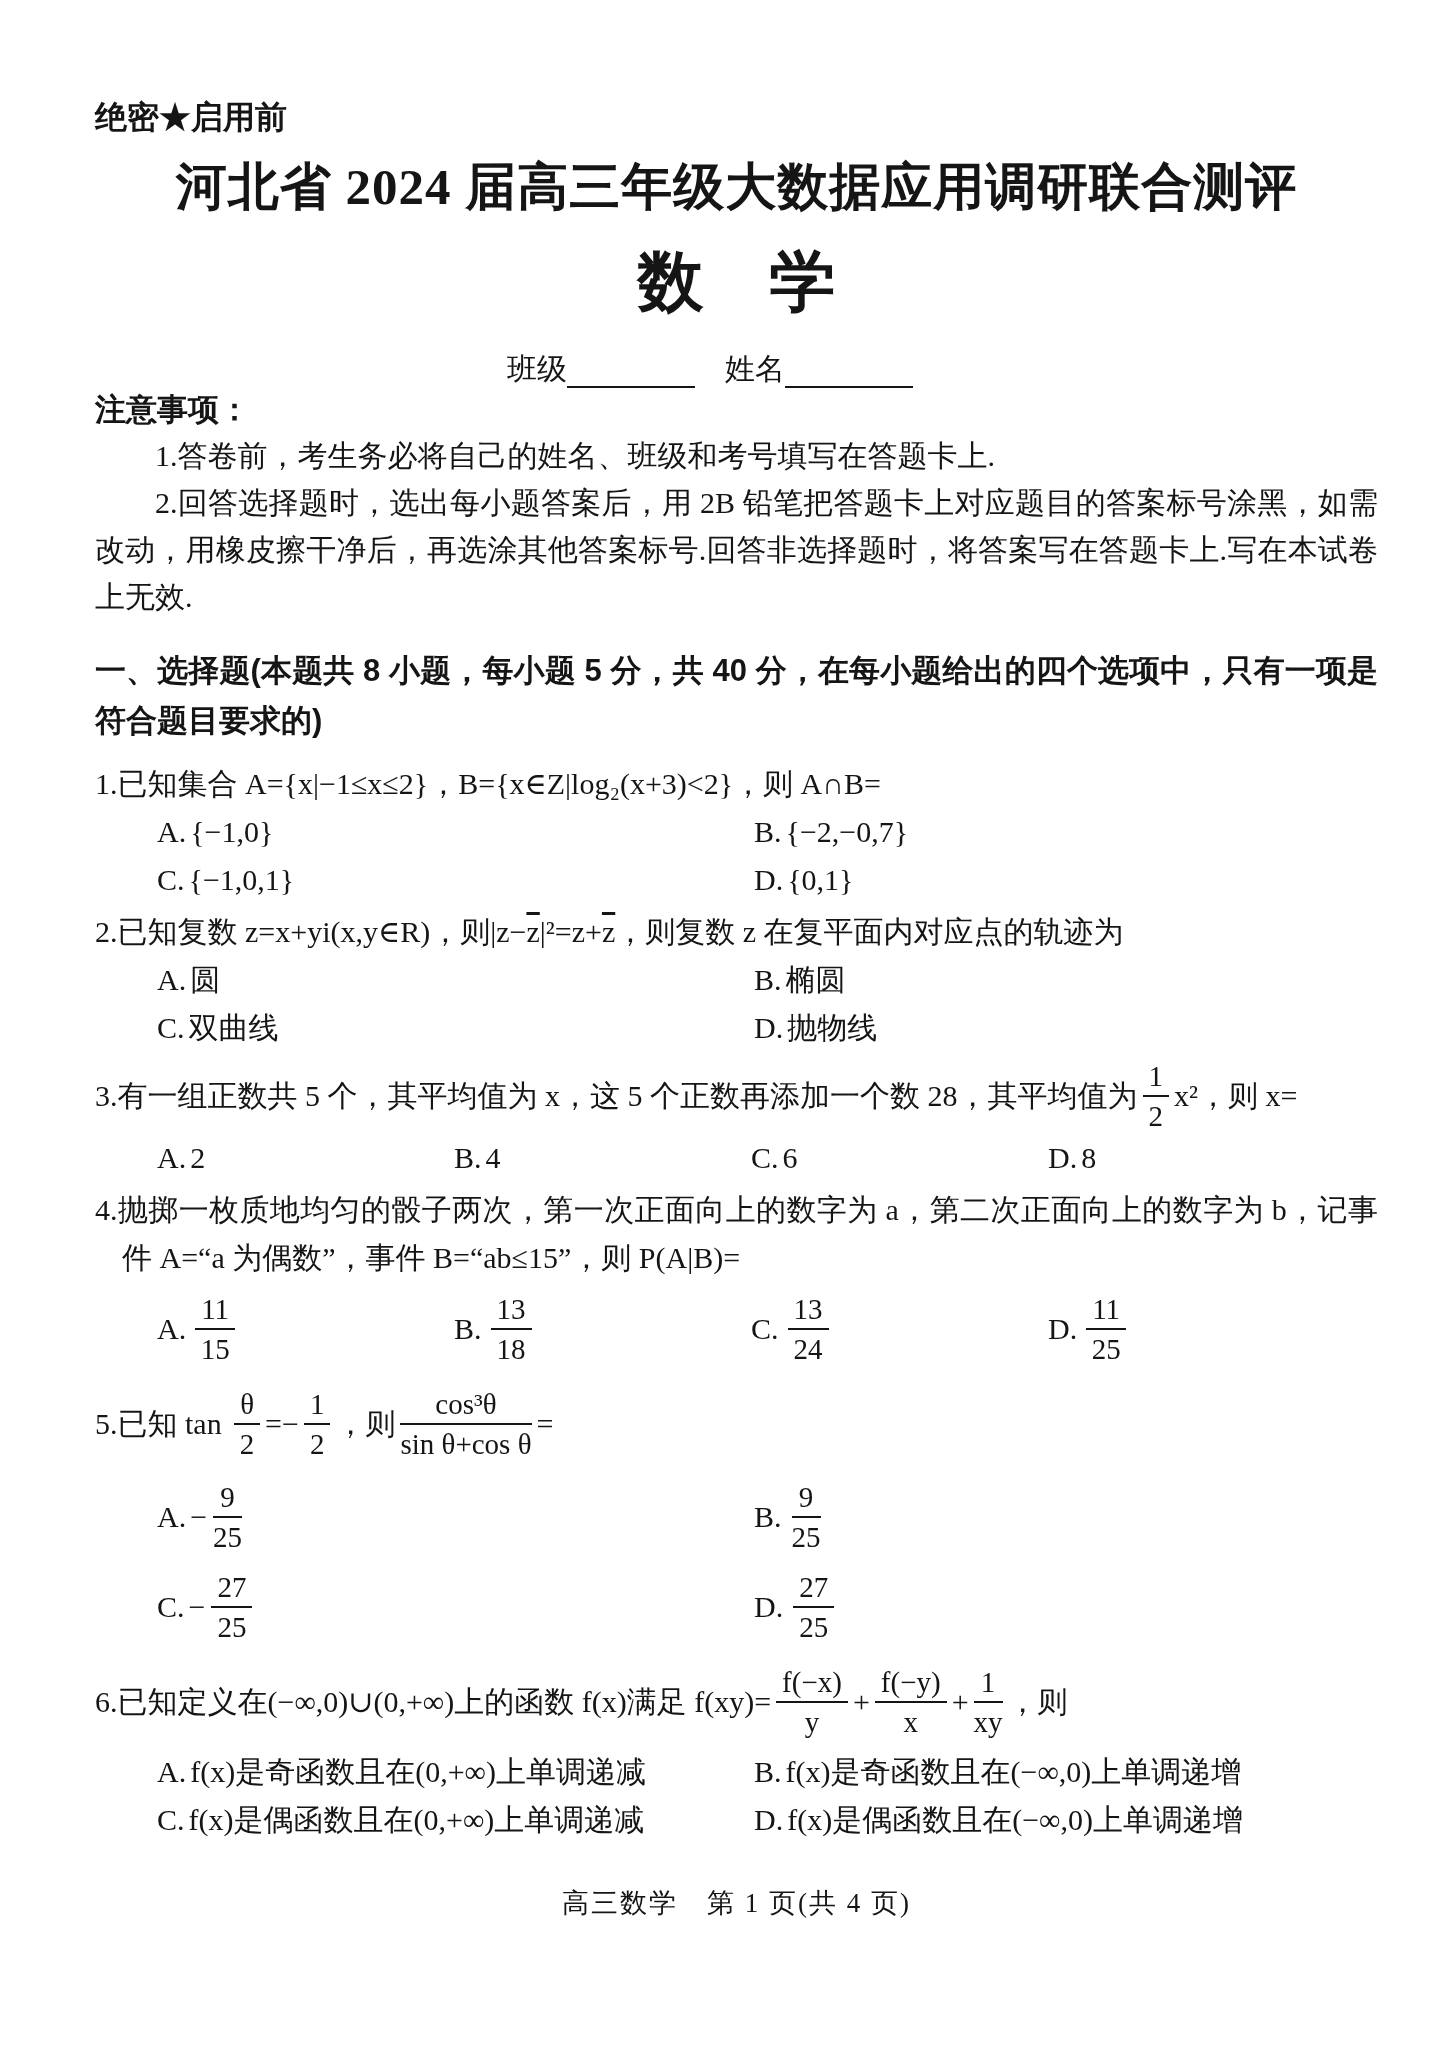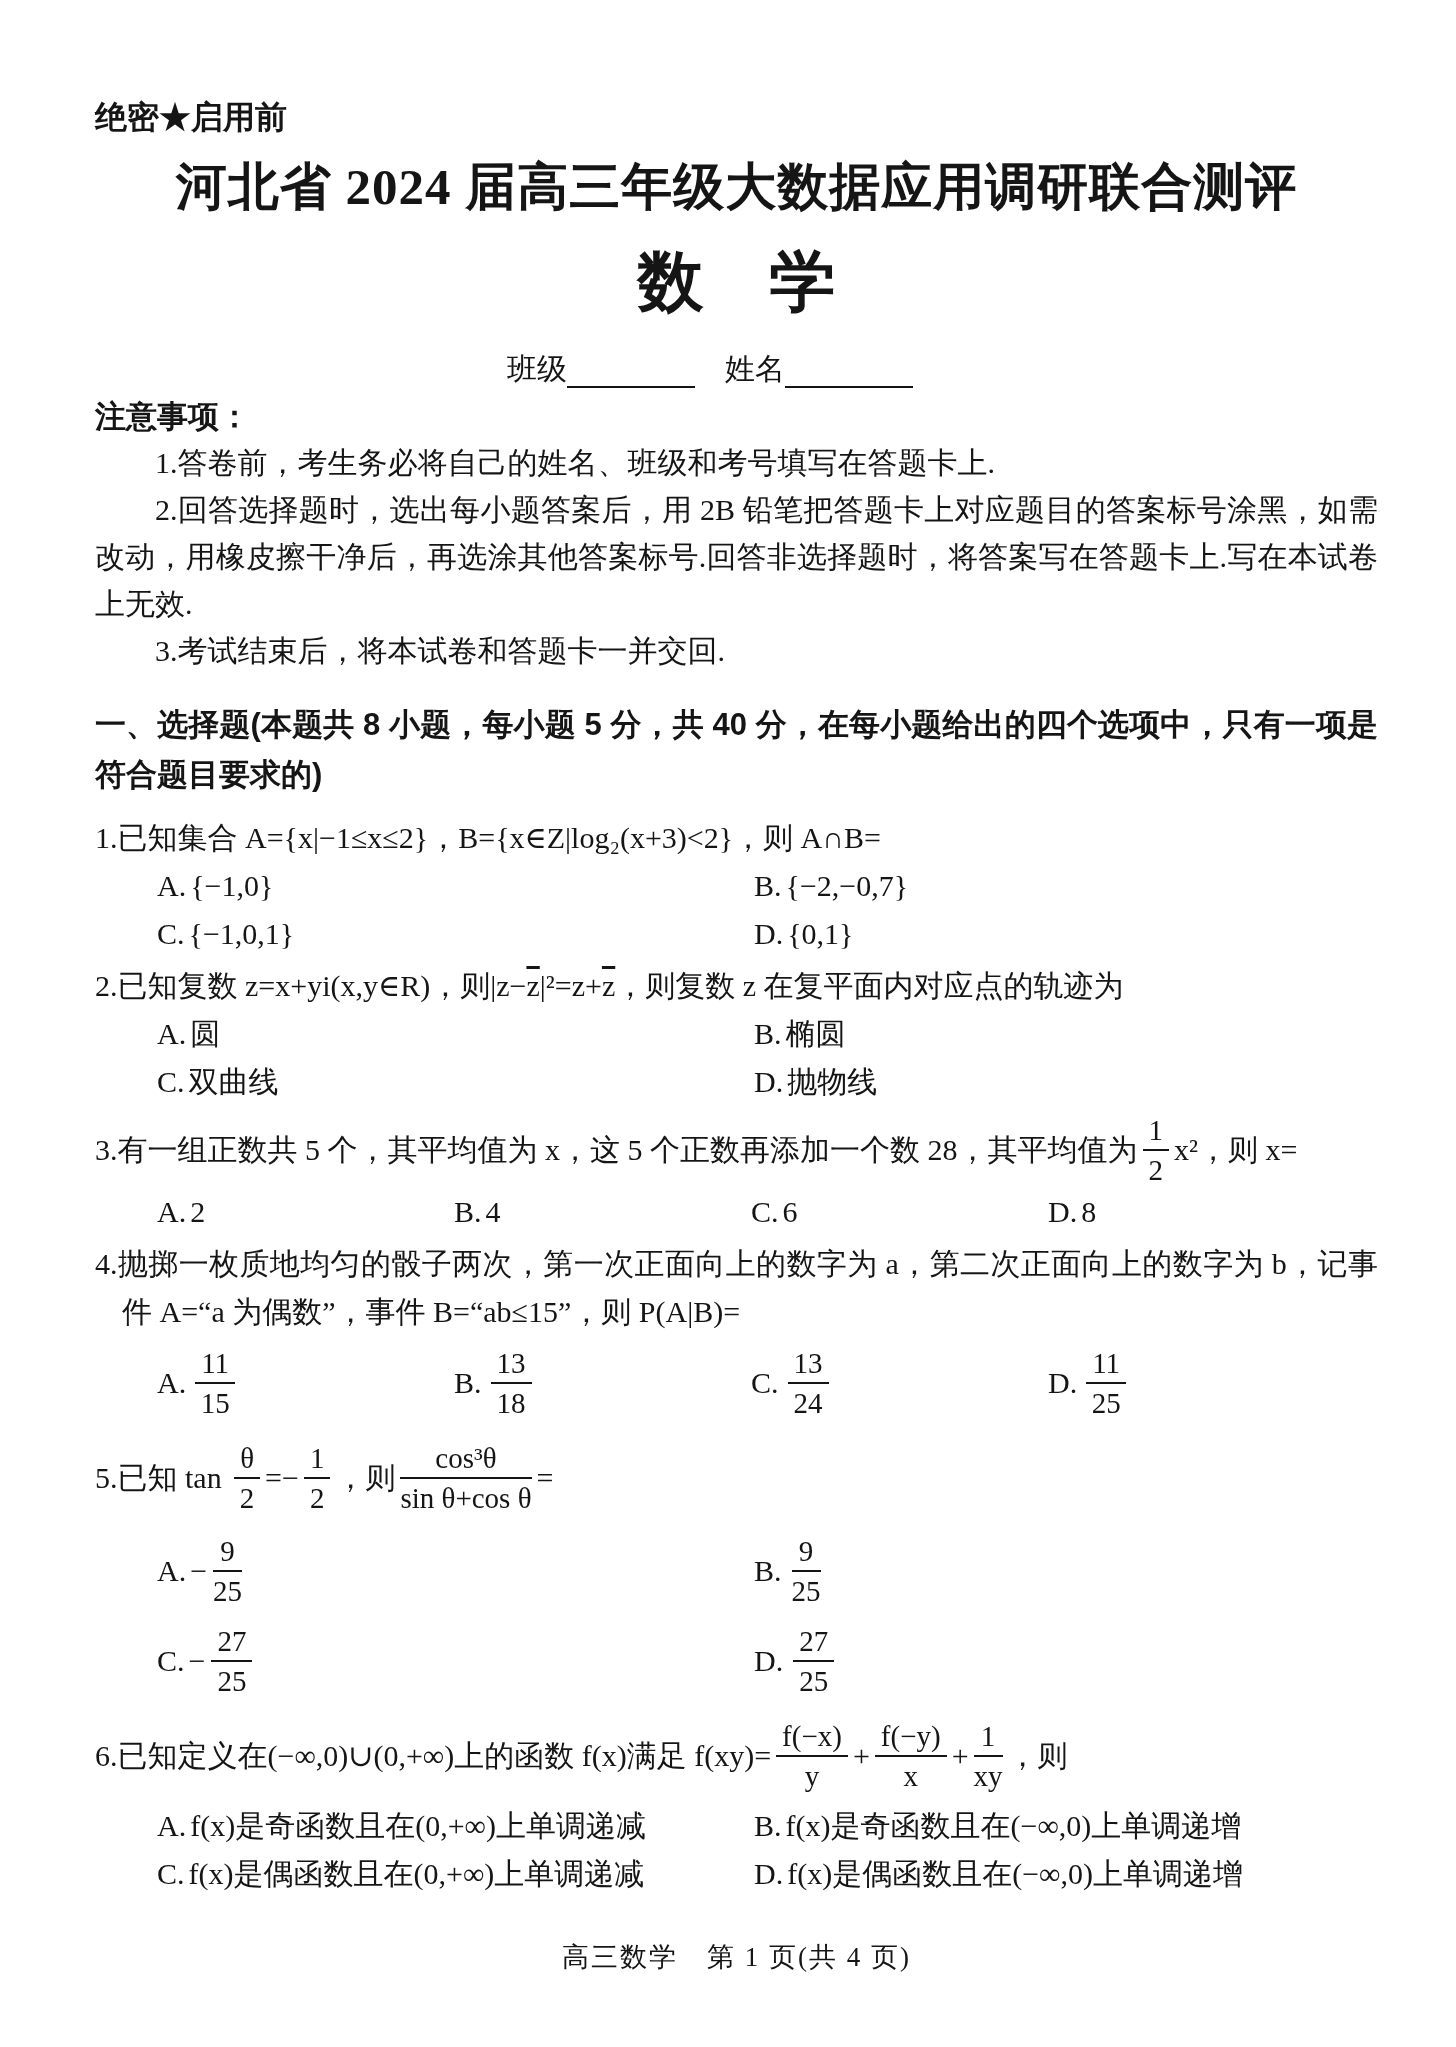--- a/index.html
+++ b/index.html
@@ -38,21 +38,21 @@
     font-size: 30px; line-height: 38px;
   }
   .blank {
     display: inline-block;
     width: 128px; height: 34px;
     border-bottom: 2px solid #151515;
   }
   .name-label { margin-left: 30px; }
 
   .notice-heading {
-    margin-top: 7px;
+    margin-top: 0;
     font-family: "Liberation Sans", "DejaVu Sans", sans-serif;
     font-size: 31px; font-weight: bold;
     line-height: 44px;
   }
   .notice-item {
     margin: 0;
     font-size: 30px; line-height: 47px;
     text-indent: 2em;
     text-align: justify;
   }
@@ -122,21 +122,20 @@
   <div class="id-line">
     <span>班级</span>
     <span class="blank"></span>
     <span class="name-label">姓名</span>
     <span class="blank"></span>
   </div>
 
   <div class="notice-heading">注意事项：</div>
   <p class="notice-item">1.答卷前，考生务必将自己的姓名、班级和考号填写在答题卡上.</p>
   <p class="notice-item">2.回答选择题时，选出每小题答案后，用 2B 铅笔把答题卡上对应题目的答案标号涂黑，如需改动，用橡皮擦干净后，再选涂其他答案标号.回答非选择题时，将答案写在答题卡上.写在本试卷上无效.</p>
-  <p class="notice-item">3.考试结束后，将本试卷和答题卡一并交回.</p>
 
   <p class="section-heading">一、选择题(本题共 8 小题，每小题 5 分，共 40 分，在每小题给出的四个选项中，只有一项是符合题目要求的)</p>
 
   <p class="q">1.已知集合 A={x|−1≤x≤2}，B={x∈Z|log₂(x+3)&lt;2}，则 A∩B=</p>
   <div class="opt-row cols2">
     <span class="opt">
         <span class="ol">A.</span>
         <span>{−1,0}</span>
       </span>
     <span class="opt">

